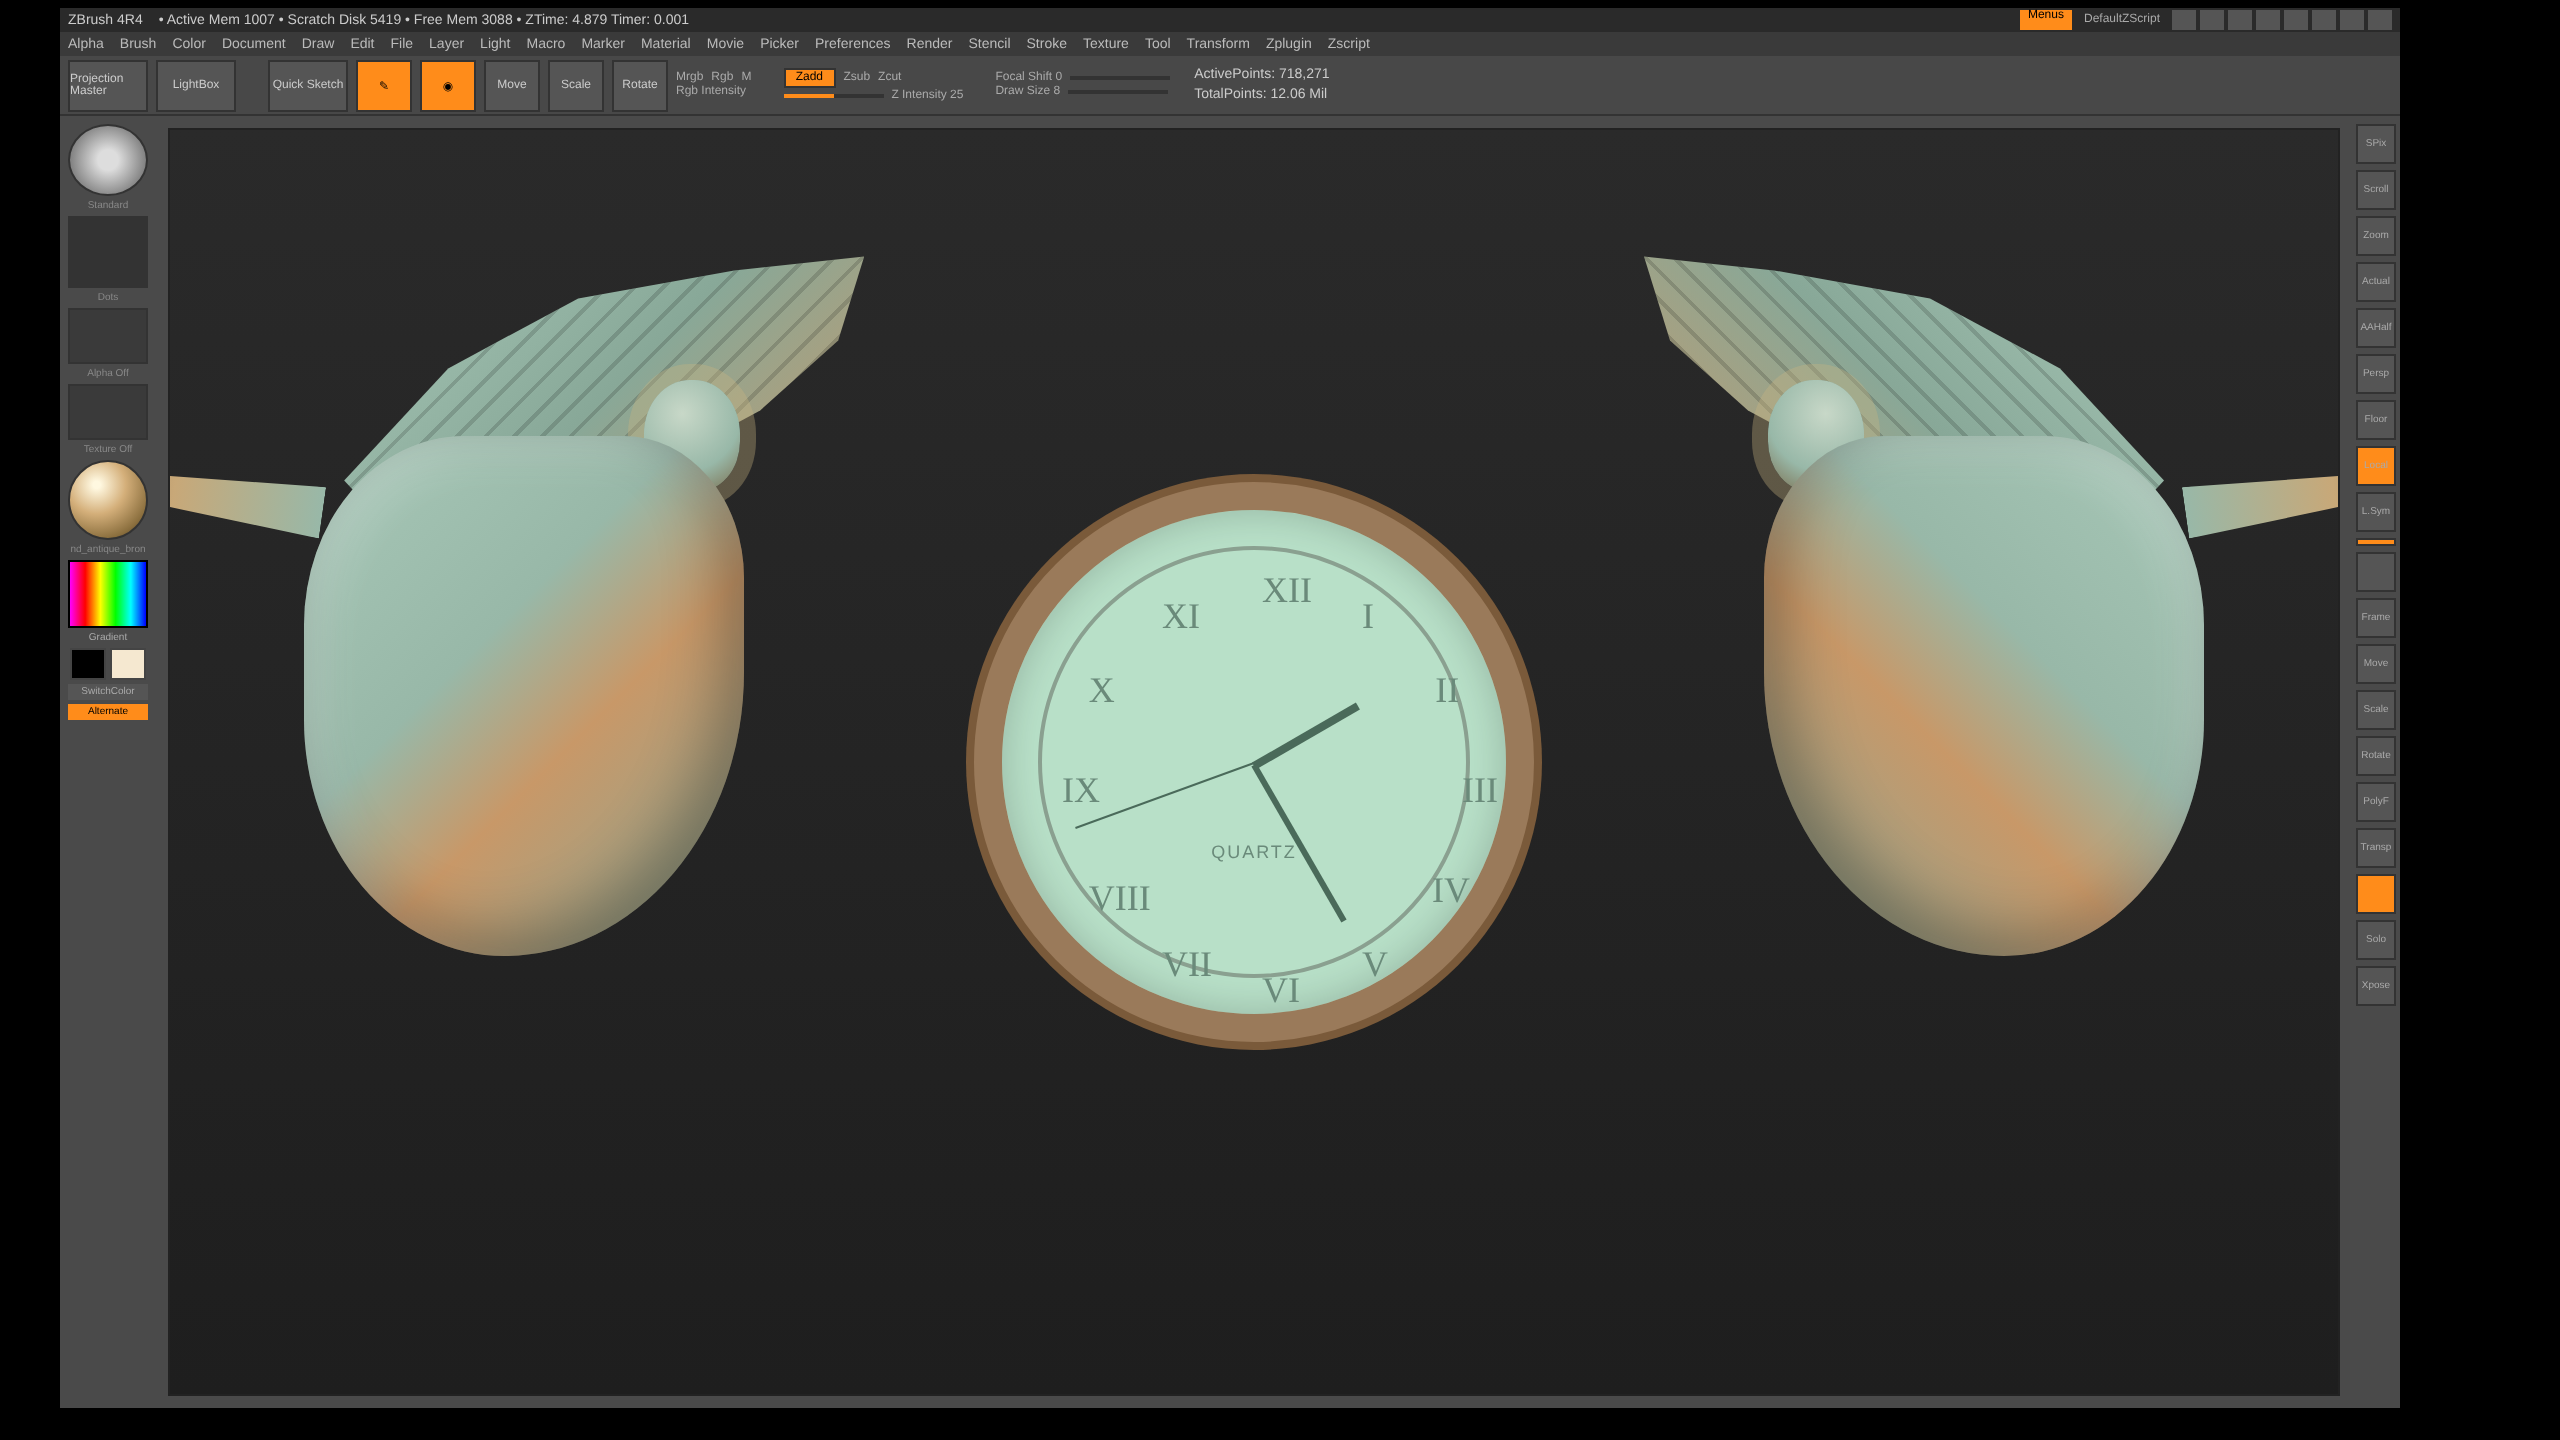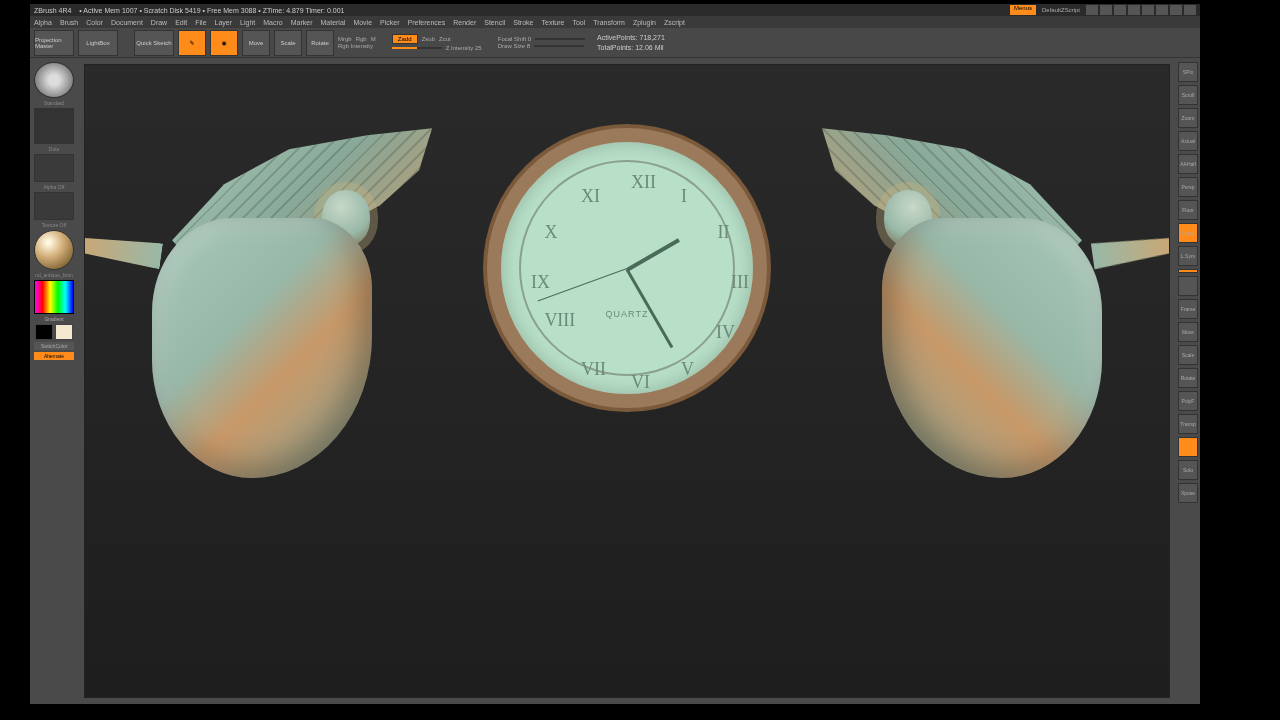--- a/index.html
+++ b/index.html
@@ -34,21 +34,21 @@
 .color-picker { height:34px; background: linear-gradient(90deg, #f0f 0%, #f00 20%, #ff0 40%, #0f0 60%, #0ff 80%, #00f 100%); border:1px solid #000; }
 .gradient-label { font-size:5px; color:#aaa; }
 .swatch-row { display:flex; gap:2px; }
 .swatch { width:18px; height:16px; }
 .swatch.black { background:#000; border:1px solid #444; }
 .swatch.white { background:#f5e8d0; border:1px solid #444; }
 .switch-label { font-size:5px; color:#aaa; background:#555; padding:1px 2px; width:40px; text-align:center; }
 .switch-label.orange { background:#ff8c1a; color:#000; }
 .canvas-wrap { flex:1; padding:6px; }
 .canvas { width:100%; height:100%; background: linear-gradient(180deg, #2a2a2a 0%, #1e1e1e 100%); border:1px solid #222; position:relative; overflow:hidden; display:flex; align-items:center; justify-content:center; }
-.sculpture { width: 95%; height: 80%; position: relative; display:flex; align-items:flex-start; justify-content:center; }
+.sculpture { width: 95%; height: 80%; position: relative; display:flex; align-items:center; justify-content:center; }
 .clock { width: 280px; height: 280px; border-radius:50%; background:#b8e0c8; border: 14px solid #9a7a5a; position:relative; box-shadow: 0 0 0 4px #7a5a3a, inset 0 0 20px rgba(0,0,0,0.2); }
 .clock-face { position:absolute; inset:18px; border-radius:50%; border:2px solid #8aa090; }
 .numeral { position:absolute; font-family: Georgia, serif; font-size:18px; color:#6a8a7a; transform-origin: center; }
 .clock-hand { position:absolute; left:50%; top:50%; background:#4a6a5a; transform-origin: left center; }
 .hand-hour { width:60px; height:4px; transform: rotate(-30deg); }
 .hand-min { width:90px; height:3px; transform: rotate(60deg); }
 .hand-sec { width:95px; height:1px; transform: rotate(160deg); }
 .quartz { position:absolute; bottom:30%; left:50%; transform:translateX(-50%); font-size:9px; color:#6a8a7a; letter-spacing:1px; }
 .angel { position:absolute; width:400px; height:380px; }
 .angel.left { left:-20px; top:10px; }
@@ -218,21 +218,21 @@
             <div class="clock-face"></div>
             <div id="numerals">
                 <div class="numeral" style="left: 130px; top: 30px;">XII</div>
                 <div class="numeral" style="left: 180px; top: 43.3975px;">I</div>
                 <div class="numeral" style="left: 216.603px; top: 80px;">II</div>
                 <div class="numeral" style="left: 230px; top: 130px;">III</div>
                 <div class="numeral" style="left: 215px; top: 180px;">IV</div>
                 <div class="numeral" style="left: 180px; top: 216.603px;">V</div>
                 <div class="numeral" style="left: 130px; top: 230px;">VI</div>
                 <div class="numeral" style="left: 80px; top: 216.603px;">VII</div>
-                <div class="numeral" style="left: 43.3975px; top: 168px;">VIII</div>
+                <div class="numeral" style="left: 43.3975px; top: 184px;">VIII</div>
                 <div class="numeral" style="left: 30px; top: 130px;">IX</div>
                 <div class="numeral" style="left: 43.3975px; top: 80px;">X</div>
                 <div class="numeral" style="left: 80px; top: 43.3975px;">XI</div>
               </div>
             <div class="clock-hand hand-hour"></div>
             <div class="clock-hand hand-min"></div>
             <div class="clock-hand hand-sec"></div>
             <div class="quartz">QUARTZ</div>
           </div>
         </div>

